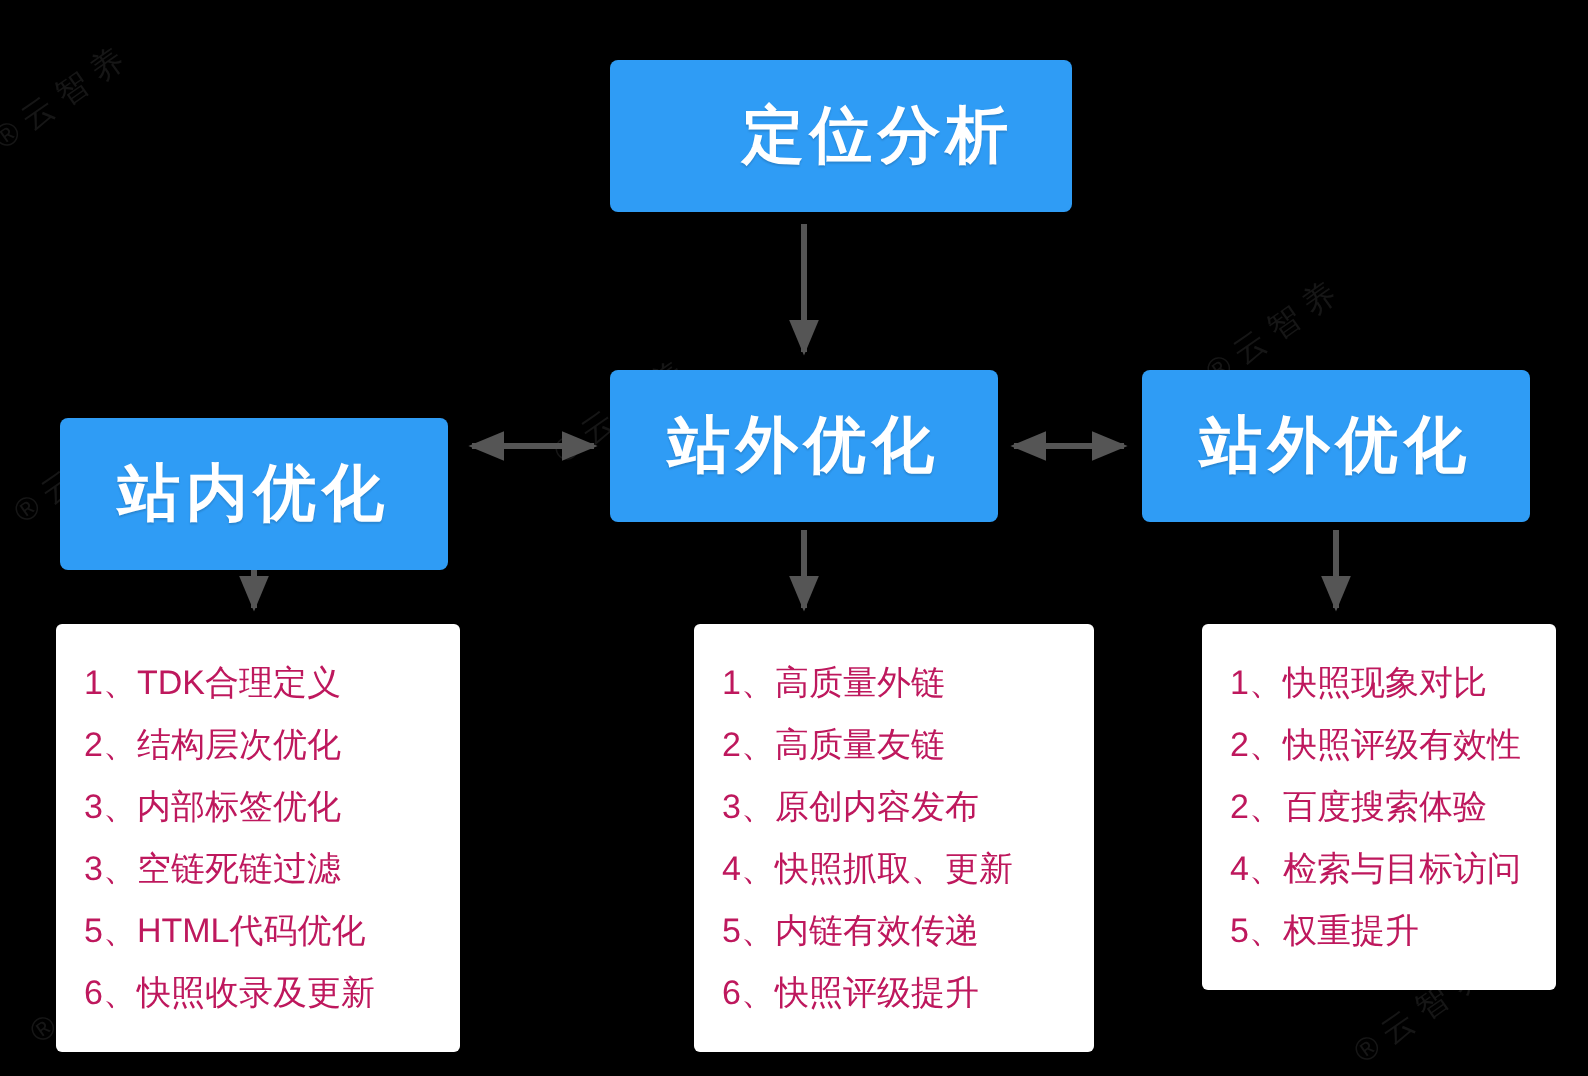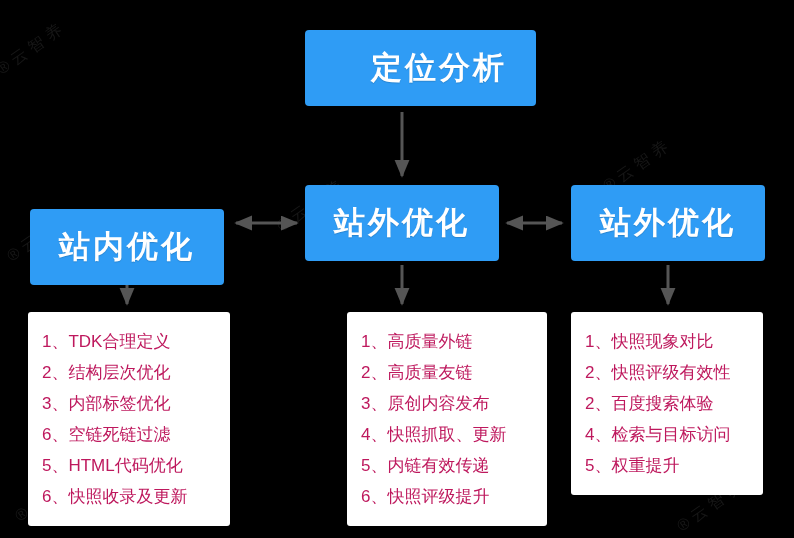--- a/index.html
+++ b/index.html
@@ -35,21 +35,21 @@
     color:#333;
   }
   .listbox .list-item{
     font-size:17px;
     line-height:31px;
     color:#be185d;
     white-space:nowrap;
   }
   .list-left{left:28px;top:312px;width:202px;}
   .list-center{left:303px;top:312px;width:200px;margin-left:44px;}
-  .list-right{left:571px;top:312px;width:192px;}
+  .list-right{left:601px;top:312px;width:177px;}
   svg.arrows{position:absolute;left:0;top:0;pointer-events:none;}
   .watermark{
     position:absolute;
     color:#9a9a9a;
     opacity:0.14;
     font-size:16px;
     letter-spacing:5px;
     transform:rotate(-35deg);
     white-space:nowrap;
     pointer-events:none;
@@ -89,21 +89,21 @@
 
   <div class="node node-top">定位分析</div>
   <div class="node node-left">站内优化</div>
   <div class="node node-center">站外优化</div>
   <div class="node node-right">站外优化</div>
 
   <div class="listbox list-left">
       <div class="list-item">1、TDK合理定义</div>
       <div class="list-item">2、结构层次优化</div>
       <div class="list-item">3、内部标签优化</div>
-      <div class="list-item">6、空链死链过滤</div>
+      <div class="list-item">3、空链死链过滤</div>
       <div class="list-item">5、HTML代码优化</div>
       <div class="list-item">6、快照收录及更新</div>
     </div>
   <div class="listbox list-center">
       <div class="list-item">1、高质量外链</div>
       <div class="list-item">2、高质量友链</div>
       <div class="list-item">3、原创内容发布</div>
       <div class="list-item">4、快照抓取、更新</div>
       <div class="list-item">5、内链有效传递</div>
       <div class="list-item">6、快照评级提升</div>

